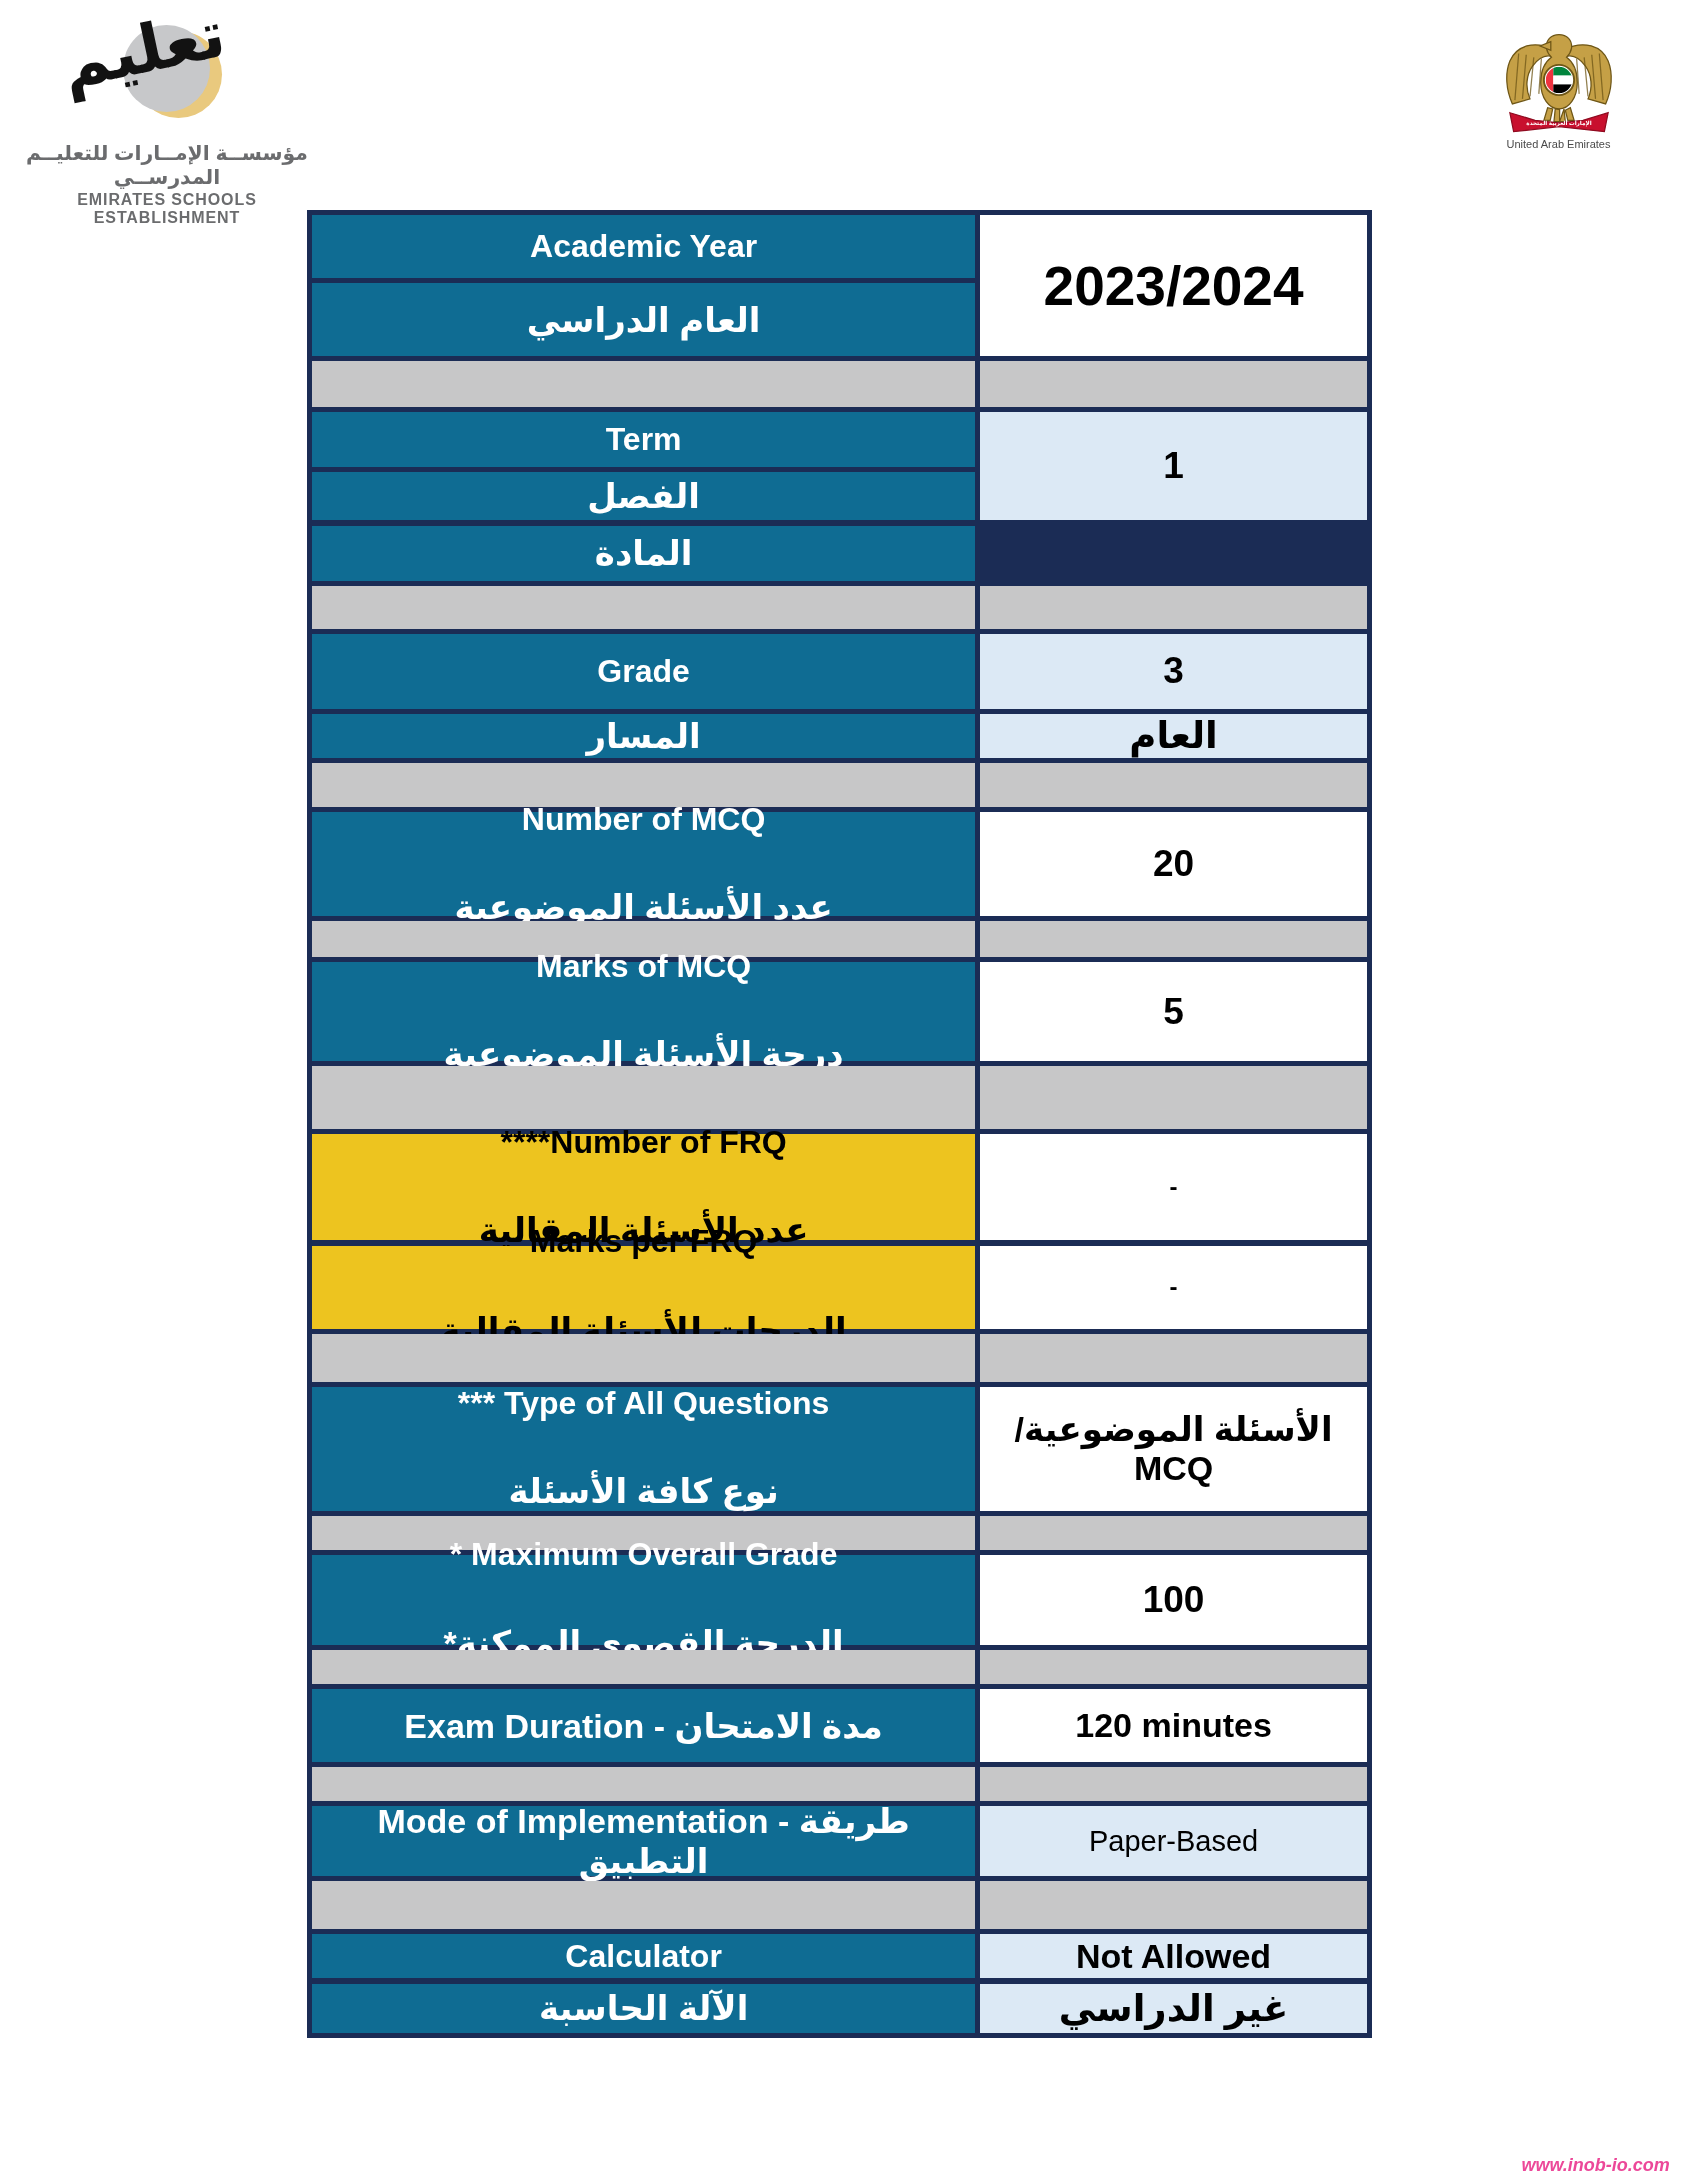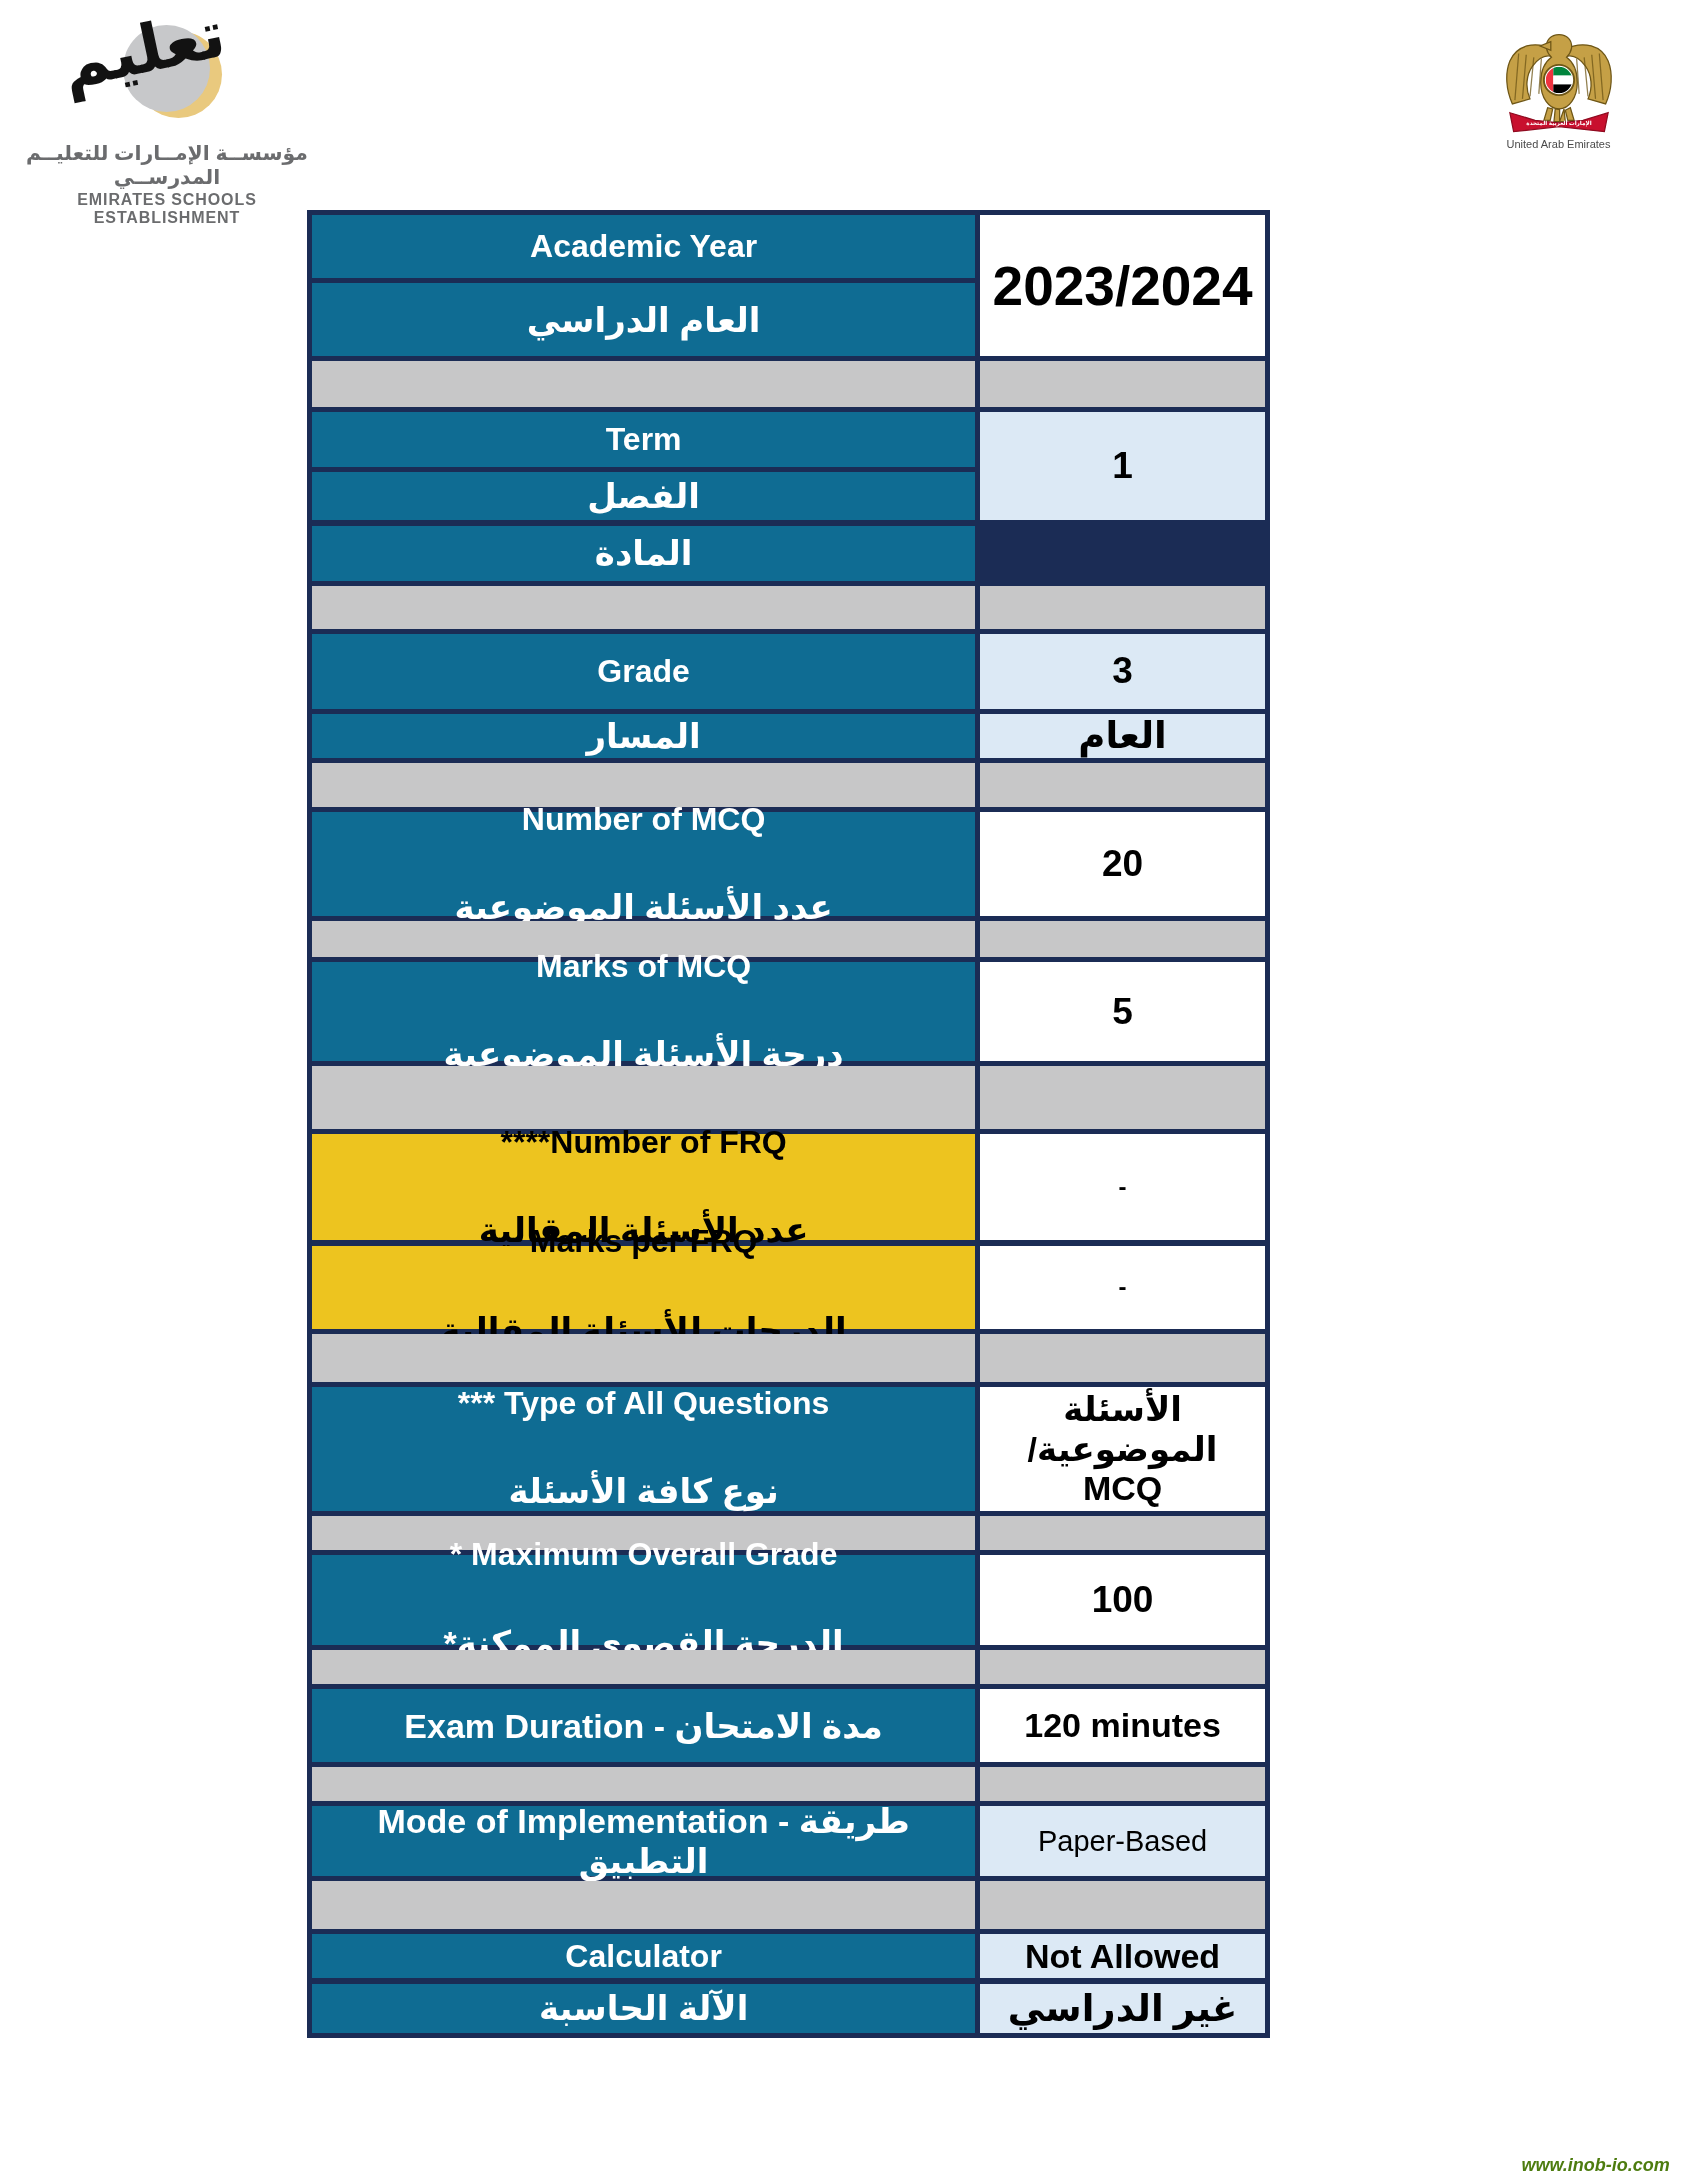--- a/index.html
+++ b/index.html
@@ -14,41 +14,41 @@
   .ese-callig{position:absolute;left:0;right:0;top:-13.6px;text-align:center;
               font-size:65px;font-weight:bold;color:#121212;transform:rotate(-12deg);}
   .ese-ar{margin-top:8.5px;font-size:20.4px;font-weight:bold;color:#6b6c6e;}
   .ese-en{margin-top:1.7px;font-size:16px;font-weight:600;letter-spacing:0.9px;color:#6b6c6e;}
 
   .logo-uae{position:absolute;left:1482px;top:24px;width:153px;text-align:center;}
   .logo-uae svg{width:126px;height:112px;display:block;margin:0 auto;}
   .uae-caption{margin-top:1.7px;font-size:11px;color:#4a4a4a;}
 
   
-  .tbl{position:absolute;left:307px;top:210px;width:963px;box-sizing:border-box;
+  .tbl{position:absolute;left:307px;top:210px;width:1065px;box-sizing:border-box;
        background:#1B2C55;padding:5.1px;display:grid;gap:5.1px;
        grid-template-columns:663px 1fr;
        grid-template-rows:63px 73px 46px 55px 48px 55px 43px 75px 44px 44px 104px 36px 99px 63px 106px 83px 48px 124px 34px 90px 34px 73px 34px 70px 48px 44px 49px;}
   .c{display:flex;align-items:center;justify-content:center;text-align:center;
      padding:0 10.2px;box-sizing:border-box;}
   .hdr{background:#0F6C93;color:#fff;font-weight:bold;}
   .ylw{background:#EDC41F;color:#000;font-weight:bold;}
   .en{font-size:32px;}
   .ar{font-size:34px;}
   .stack{flex-direction:column;line-height:1.35;gap:44px;}
   .val{background:#fff;color:#000;font-weight:bold;font-size:37px;}
   .blue{background:#DCE9F5;}
   .big{font-size:55px;}
   .mid{font-size:34px;}
   .small{font-size:24px;}
   .plain{font-weight:normal;font-size:29px;}
   .sep{background:#C7C7C8;}
 
   .watermark{position:absolute;right:15.3px;bottom:5.1px;font-size:18px;
-             font-weight:bold;font-style:italic;color:#4d7c0f;}
+             font-weight:bold;font-style:italic;color:#ec4899;}
 </style>
 </head>
 <body>
 
 <div>
 
   <div class="logo-ese">
     <div class="ese-mark">
       <span class="ese-gold"></span>
       <span class="ese-gray"></span>

